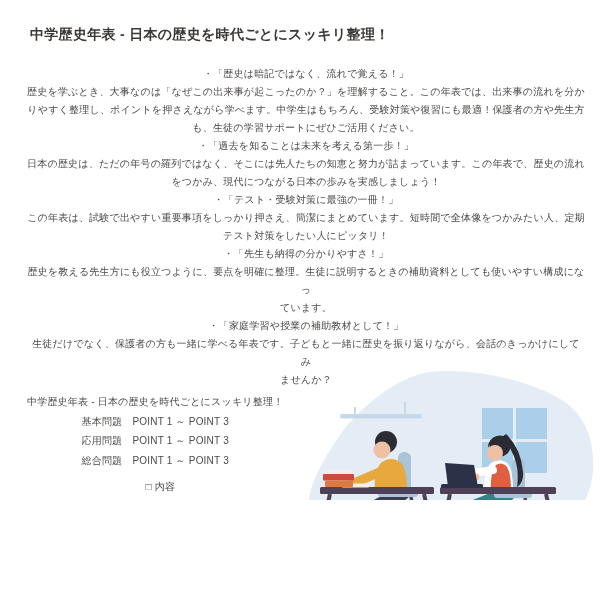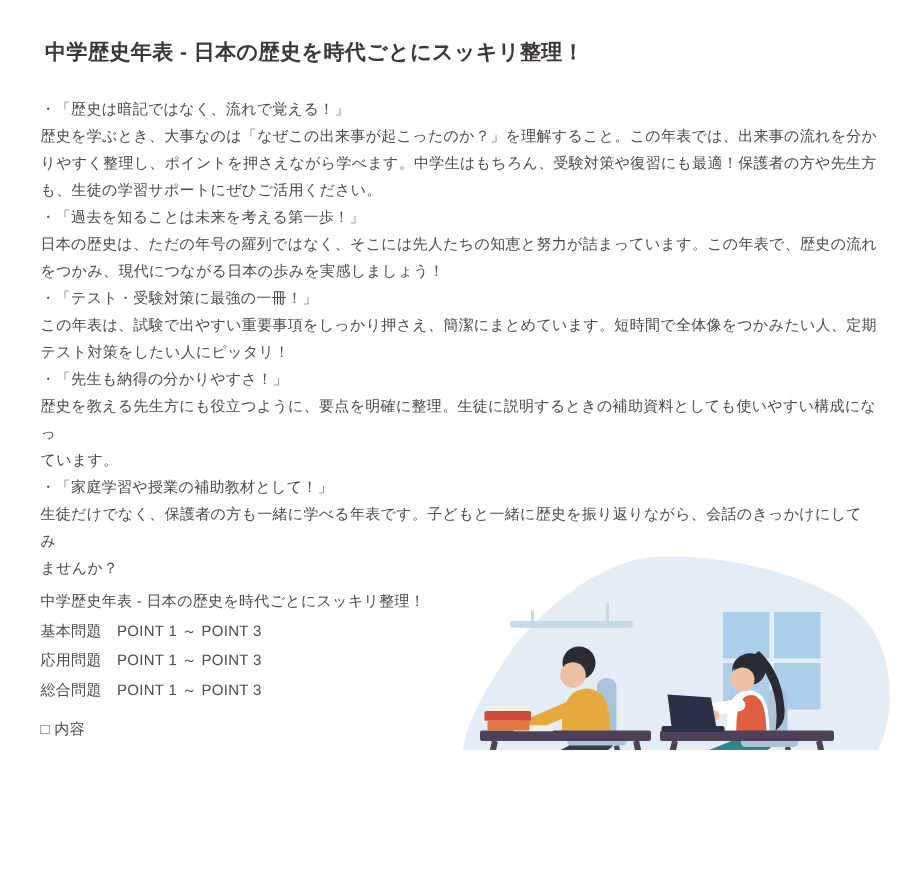--- a/index.html
+++ b/index.html
@@ -1,17 +1,17 @@
 <!DOCTYPE html>
 <html lang="ja"><head>
 <meta charset="utf-8">
 <style>
   html,body { margin:0; padding:0; background:#ffffff; }
   body { font-family:"Liberation Sans","DejaVu Sans",sans-serif; }
-  .page { position:relative; width:600px; height:500px; background:#ffffff; overflow:hidden; }
+  .page { position:relative; width:600px; height:500px; background:#ffffff; overflow:hidden;text-align:center; }
   .title {
     position:absolute; left:30px; top:26px;
     font-size:14px; font-weight:600; color:#3c3836; letter-spacing:0.3px;
   }
   .textblock {
     position:absolute; left:27px;
     white-space:pre-line;
     color:#4d4a48; font-size:10px; letter-spacing:0.2px;
   }
   .intro    { top:65px;  line-height:18px;   width:558px; }

